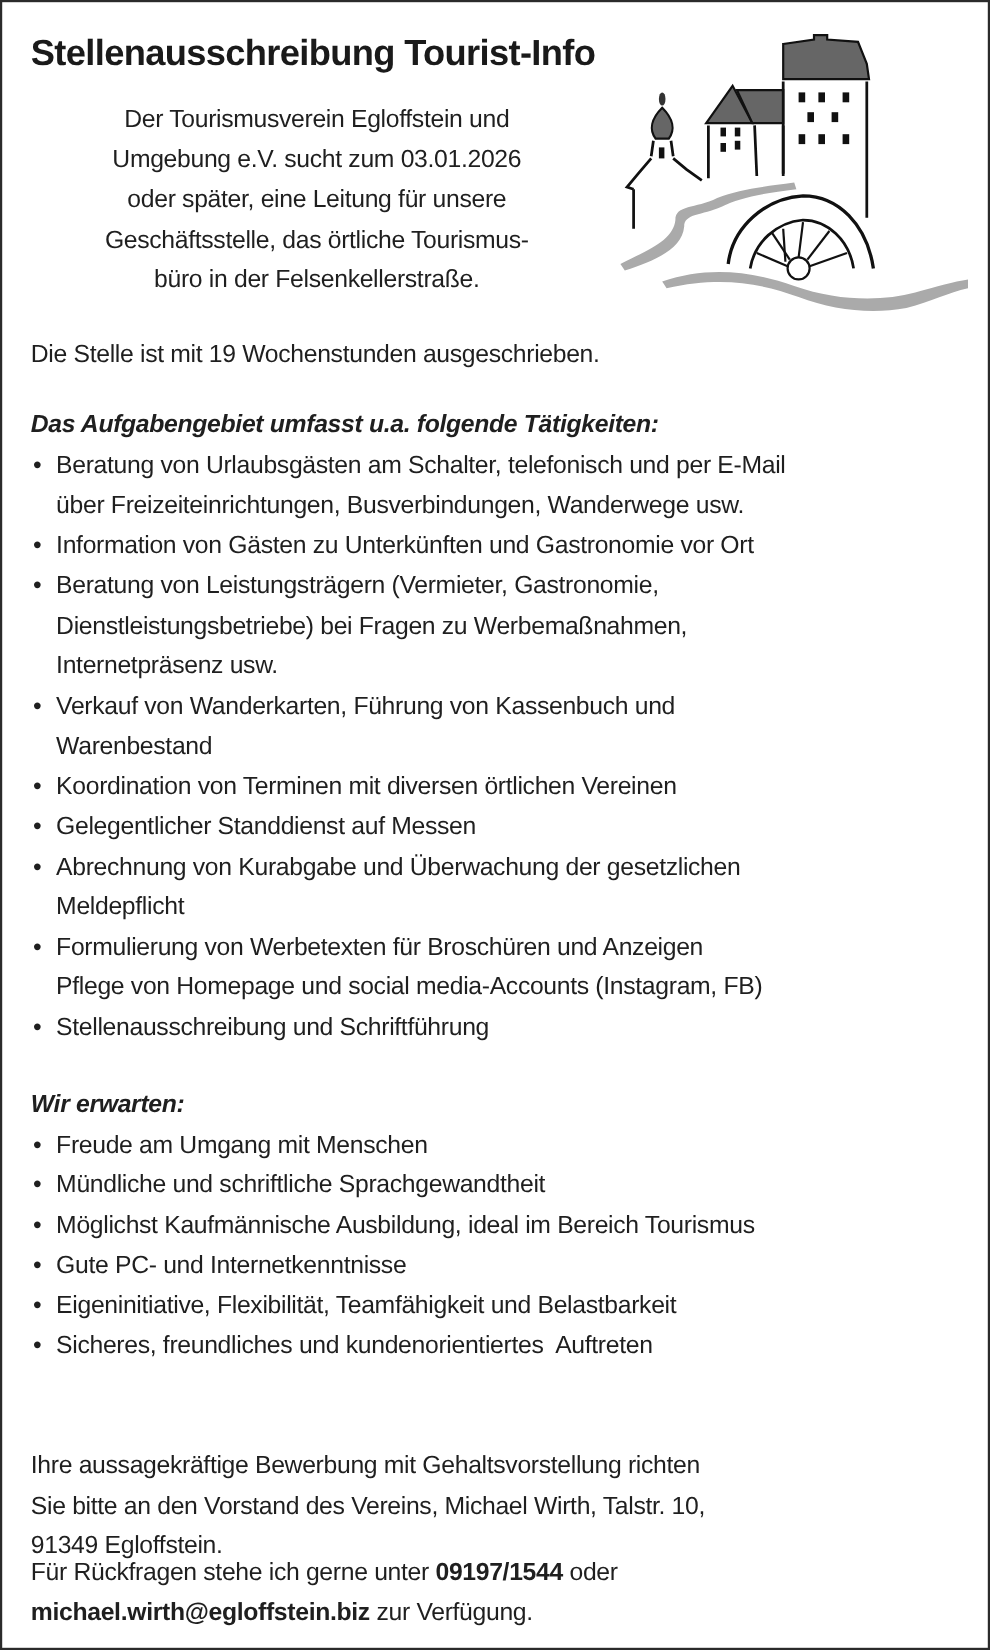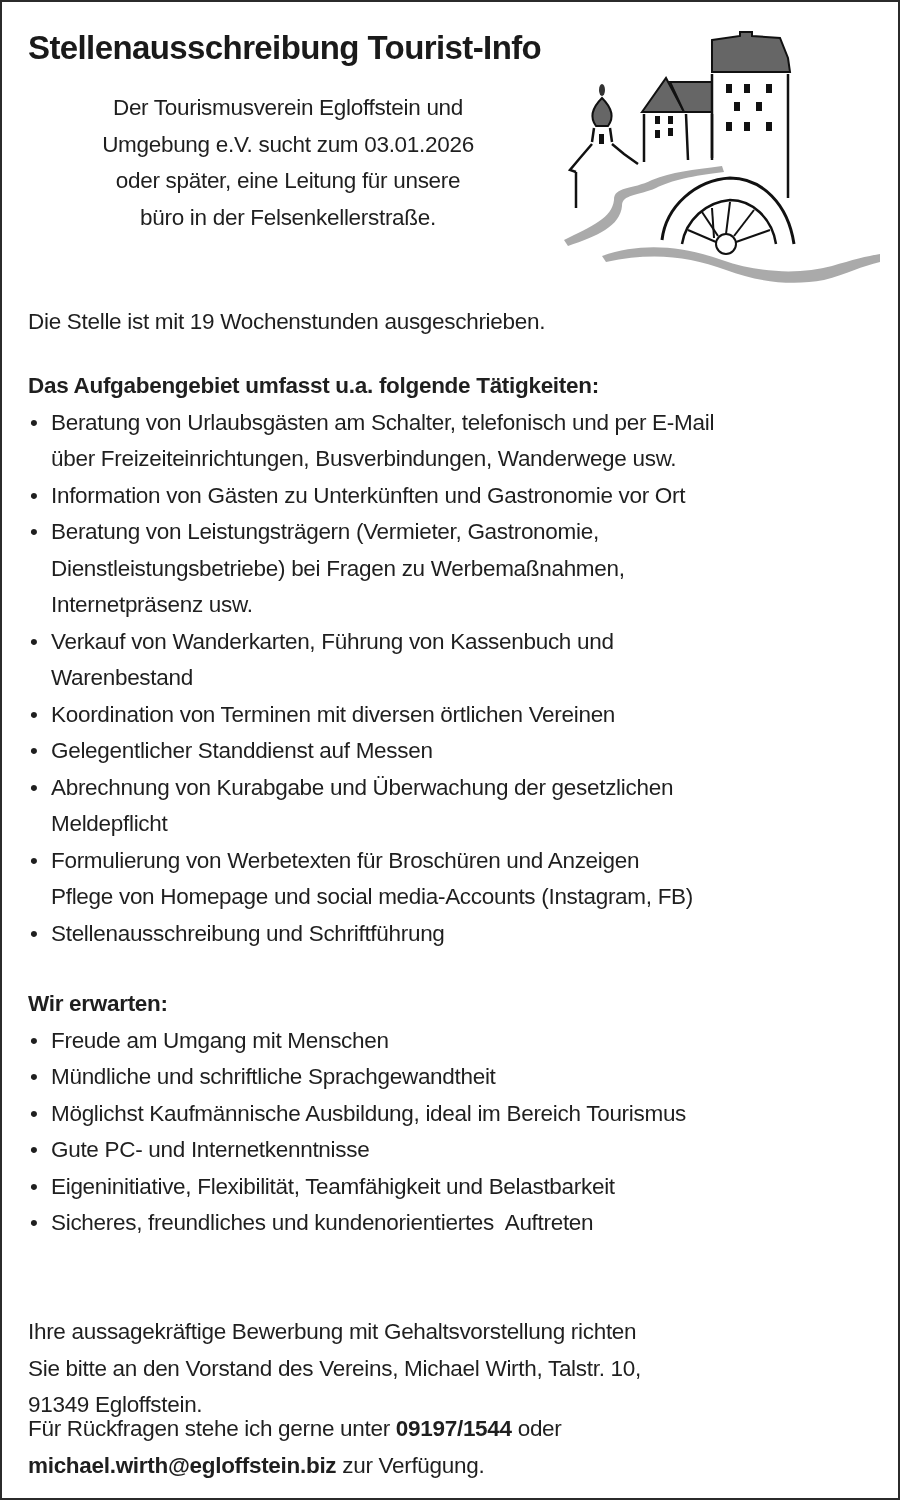--- a/index.html
+++ b/index.html
@@ -24,21 +24,21 @@
   }
   .intro div { white-space: nowrap; }
   .logo {
     position: absolute; left: 560px; top: 28px; width: 320px; height: 262px;
   }
   .text {
     position: absolute; left: 26px; right: 20px;
     font-size: 22.5px; line-height: 36.5px; letter-spacing: -0.3px;
   }
   .hours { top: 302px; }
-  .section-heading { font-weight: bold; white-space: nowrap; }
+  .section-heading { font-weight: bold; white-space: nowrap; font-style: italic; }
   .tasks { top: 366px; }
   .expect { top: 984px; }
   .bullets { list-style: none; margin: 0; padding: 0; }
   .bullets li { position: relative; padding-left: 23px; }
   .bullets li .bullet {
     position: absolute; left: 2px; top: 0;
   }
   .bullets li .line { display: block; white-space: nowrap; }
   .apply { top: 1312px; }
   .apply div, .contact div { white-space: nowrap; }
@@ -49,20 +49,21 @@
 <body>
 
 <div class="page">
 
   <h1 class="title">Stellenausschreibung Tourist-Info</h1>
 
   <div class="intro">
     <div>Der Tourismusverein Egloffstein und</div>
     <div>Umgebung e.V. sucht zum 03.01.2026</div>
     <div>oder später, eine Leitung für unsere</div>
+    <div>Geschäftsstelle, das örtliche Tourismus-</div>
     <div>büro in der Felsenkellerstraße.</div>
   </div>
 
   <div class="logo">
     <svg width="320" height="262" viewBox="0 0 320 262" xmlns="http://www.w3.org/2000/svg">
 
       <ellipse cx="40" cy="60" rx="3" ry="6" fill="#333"></ellipse>
       <path d="M40 68 C30 78 28 88 34 96 L46 96 C52 88 50 78 40 68 Z" fill="#666" stroke="#111" stroke-width="2"></path>
       <path d="M32 98 L30 112 M48 98 L50 112" stroke="#111" stroke-width="2.5" fill="none"></path>
       <rect x="37" y="104" width="5" height="10" fill="#111"></rect>

